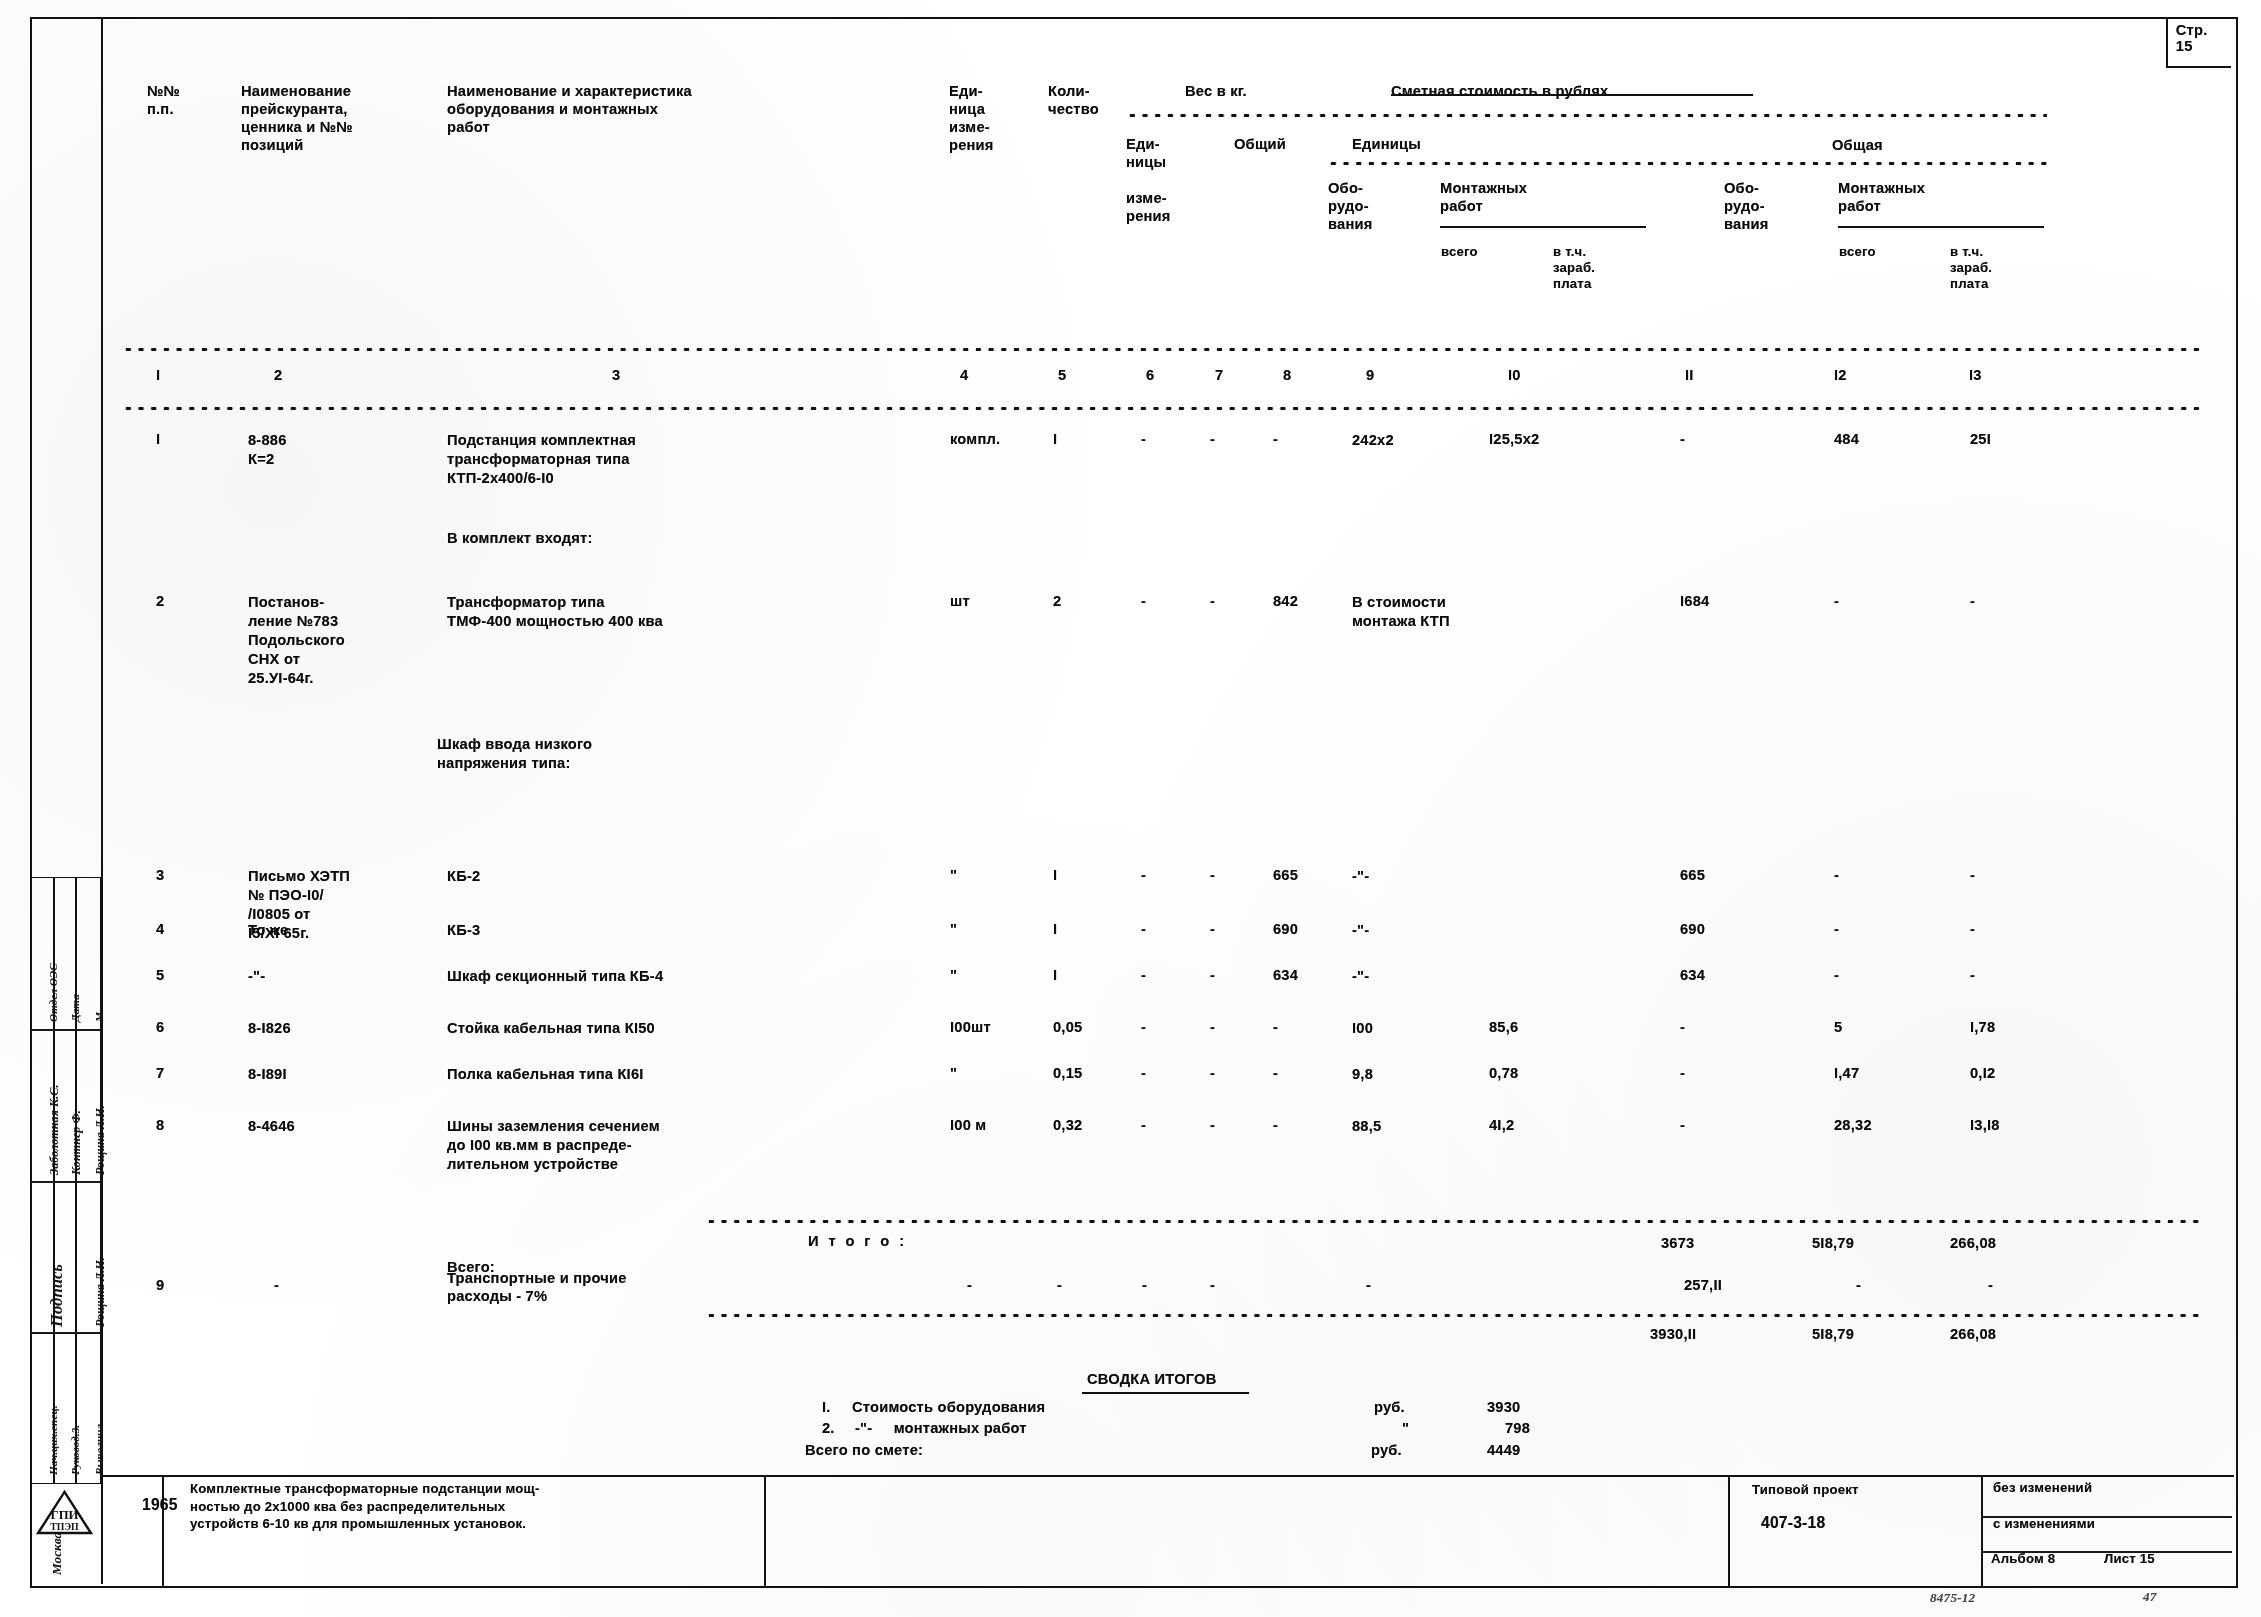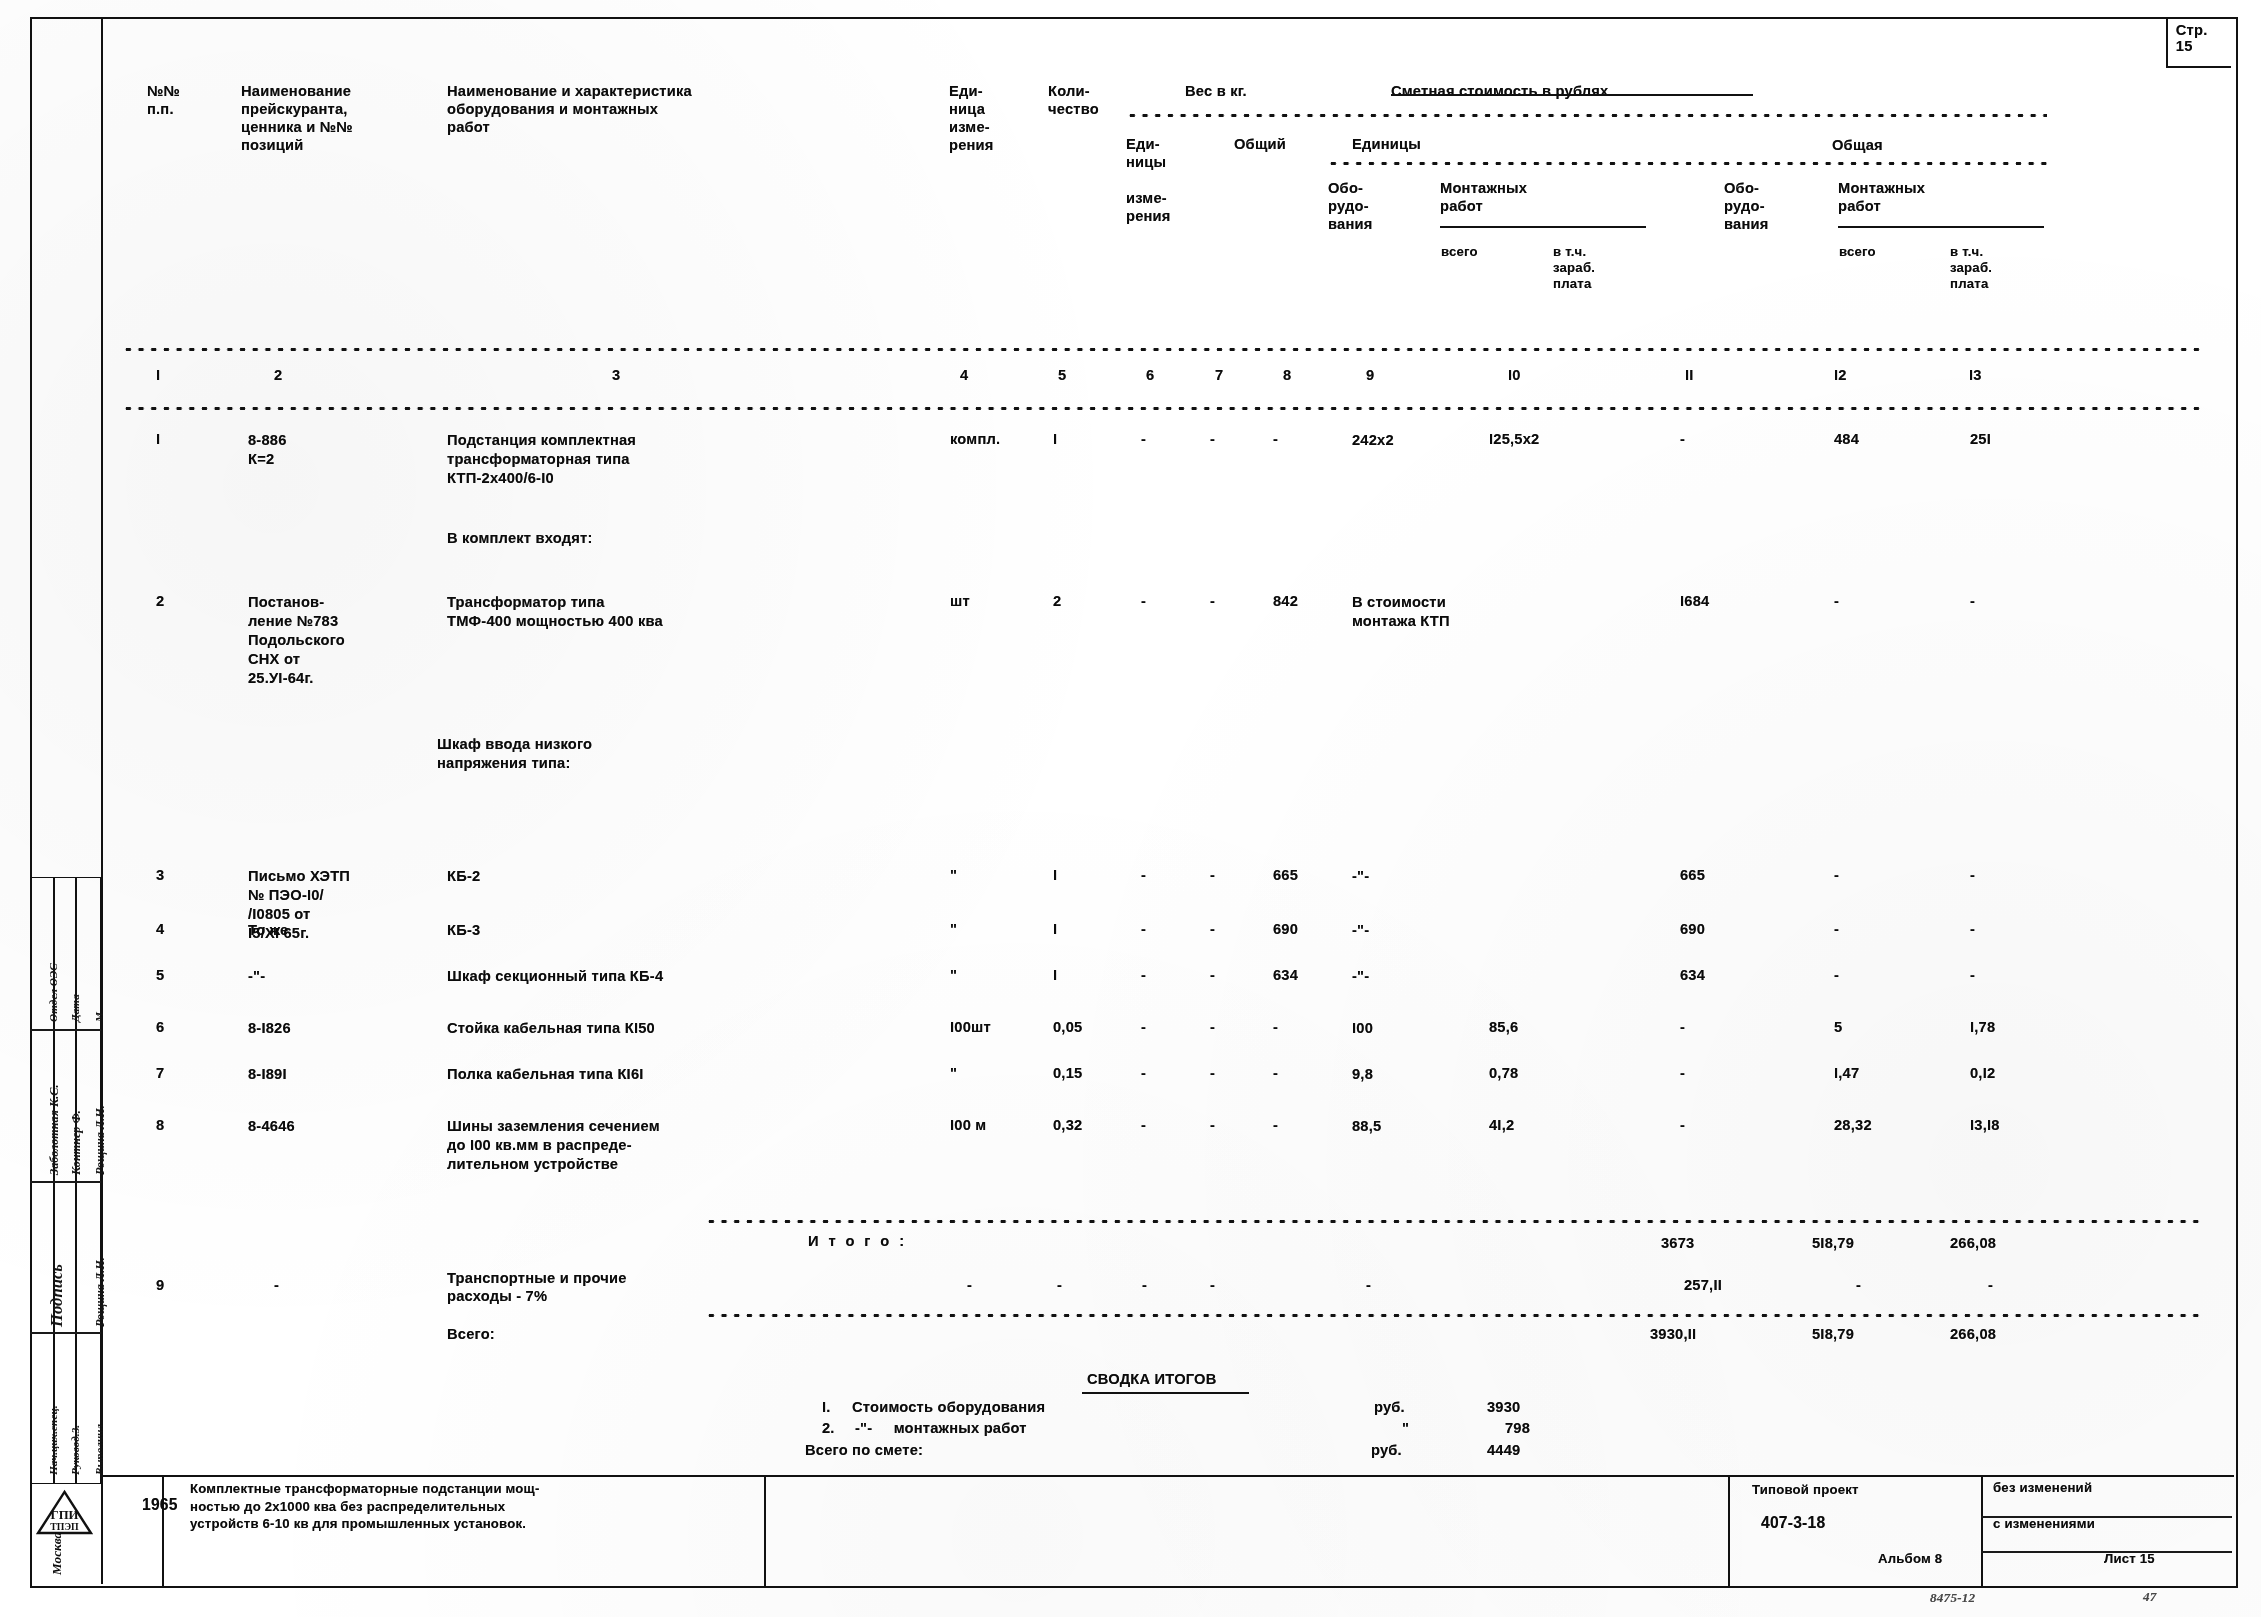--- a/index.html
+++ b/index.html
@@ -344,21 +344,21 @@
   <div class="t" style="left:967px;top:1277px;">-</div>
   <div class="t" style="left:1057px;top:1277px;">-</div>
   <div class="t" style="left:1142px;top:1277px;">-</div>
   <div class="t" style="left:1210px;top:1277px;">-</div>
   <div class="t" style="left:1366px;top:1277px;">-</div>
   <div class="t" style="left:1684px;top:1277px;">257,II</div>
   <div class="t" style="left:1856px;top:1277px;">-</div>
   <div class="t" style="left:1988px;top:1277px;">-</div>
 
   <div class="dotrule" style="left:705px;top:1314px;width:1499px;"></div>
-  <div class="t" style="left:447px;top:1326px;text-align:center;">Всего:</div>
+  <div class="t" style="left:447px;top:1259px;text-align:center;">Всего:</div>
   <div class="t" style="left:1650px;top:1326px;">3930,II</div>
   <div class="t" style="left:1812px;top:1326px;">5I8,79</div>
   <div class="t" style="left:1950px;top:1326px;">266,08</div>
 
   <div class="t" style="left:1087px;top:1371px;">СВОДКА ИТОГОВ</div>
   <div class="solidrule" style="left:1082px;top:1392px;width:167px;height:1.5px;"></div>
 
   <div class="t" style="left:822px;top:1399px;">I.</div>
   <div class="t" style="left:852px;top:1399px;">Стоимость оборудования</div>
   <div class="t" style="left:1374px;top:1399px;">руб.</div>
@@ -417,19 +417,19 @@
   </div>
 
   <div class="t" style="left:142px;top:1495px;font-size:15.7px;">1965</div>
   <div class="t sm" style="left:190px;top:1480px;line-height:1.34;">Комплектные трансформаторные подстанции мощ-
 ностью до 2х1000 ква без распределительных
 устройств 6-10 кв для промышленных установок.</div>
   <div class="t sm" style="left:1752px;top:1482px;">Типовой проект</div>
   <div class="t" style="left:1761px;top:1513px;font-size:15.7px;">407-3-18</div>
   <div class="t sm" style="left:1993px;top:1480px;">без изменений</div>
   <div class="t sm" style="left:1993px;top:1516px;">с изменениями</div>
-  <div class="t sm" style="left:1878px;top:1551px;">Альбом 8</div>
+  <div class="t sm" style="left:1991px;top:1551px;">Альбом 8</div>
   <div class="t sm" style="left:2104px;top:1551px;">Лист 15</div>
 
   <div class="t sm" style="left:1930px;top:1590px;font-family:'Liberation Serif',serif;font-style:italic;opacity:.75;">8475-12</div>
   <div class="t sm" style="left:2143px;top:1589px;font-family:'Liberation Serif',serif;font-style:italic;opacity:.75;">47</div>
 </div>
 
 
 </body></html>

